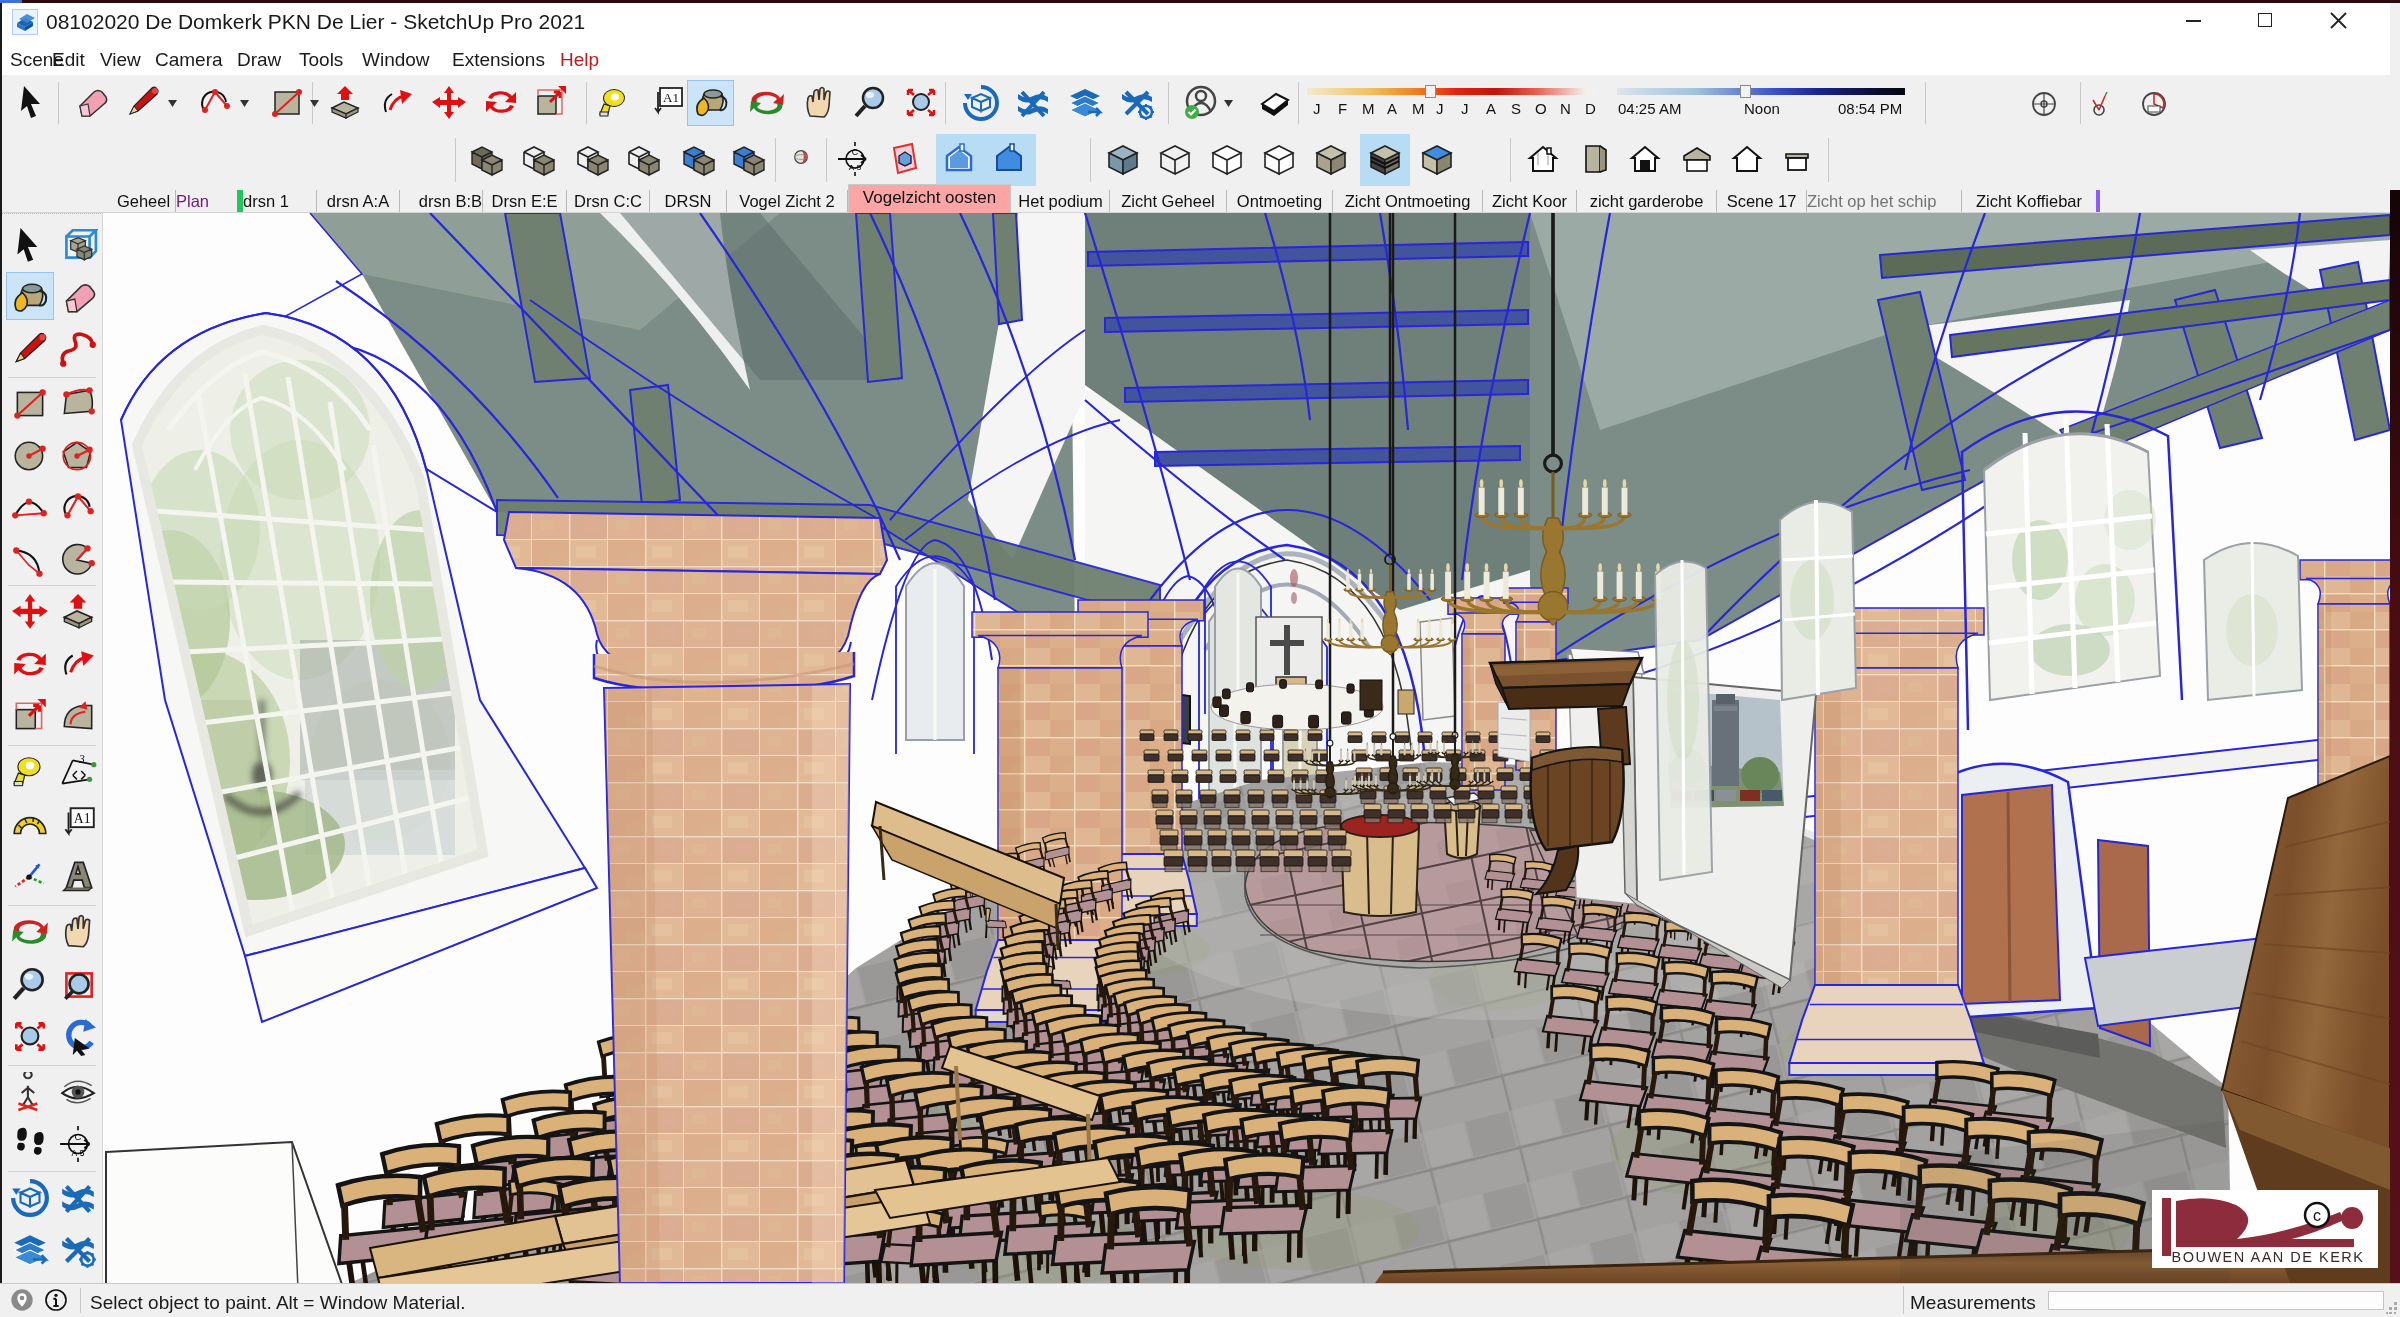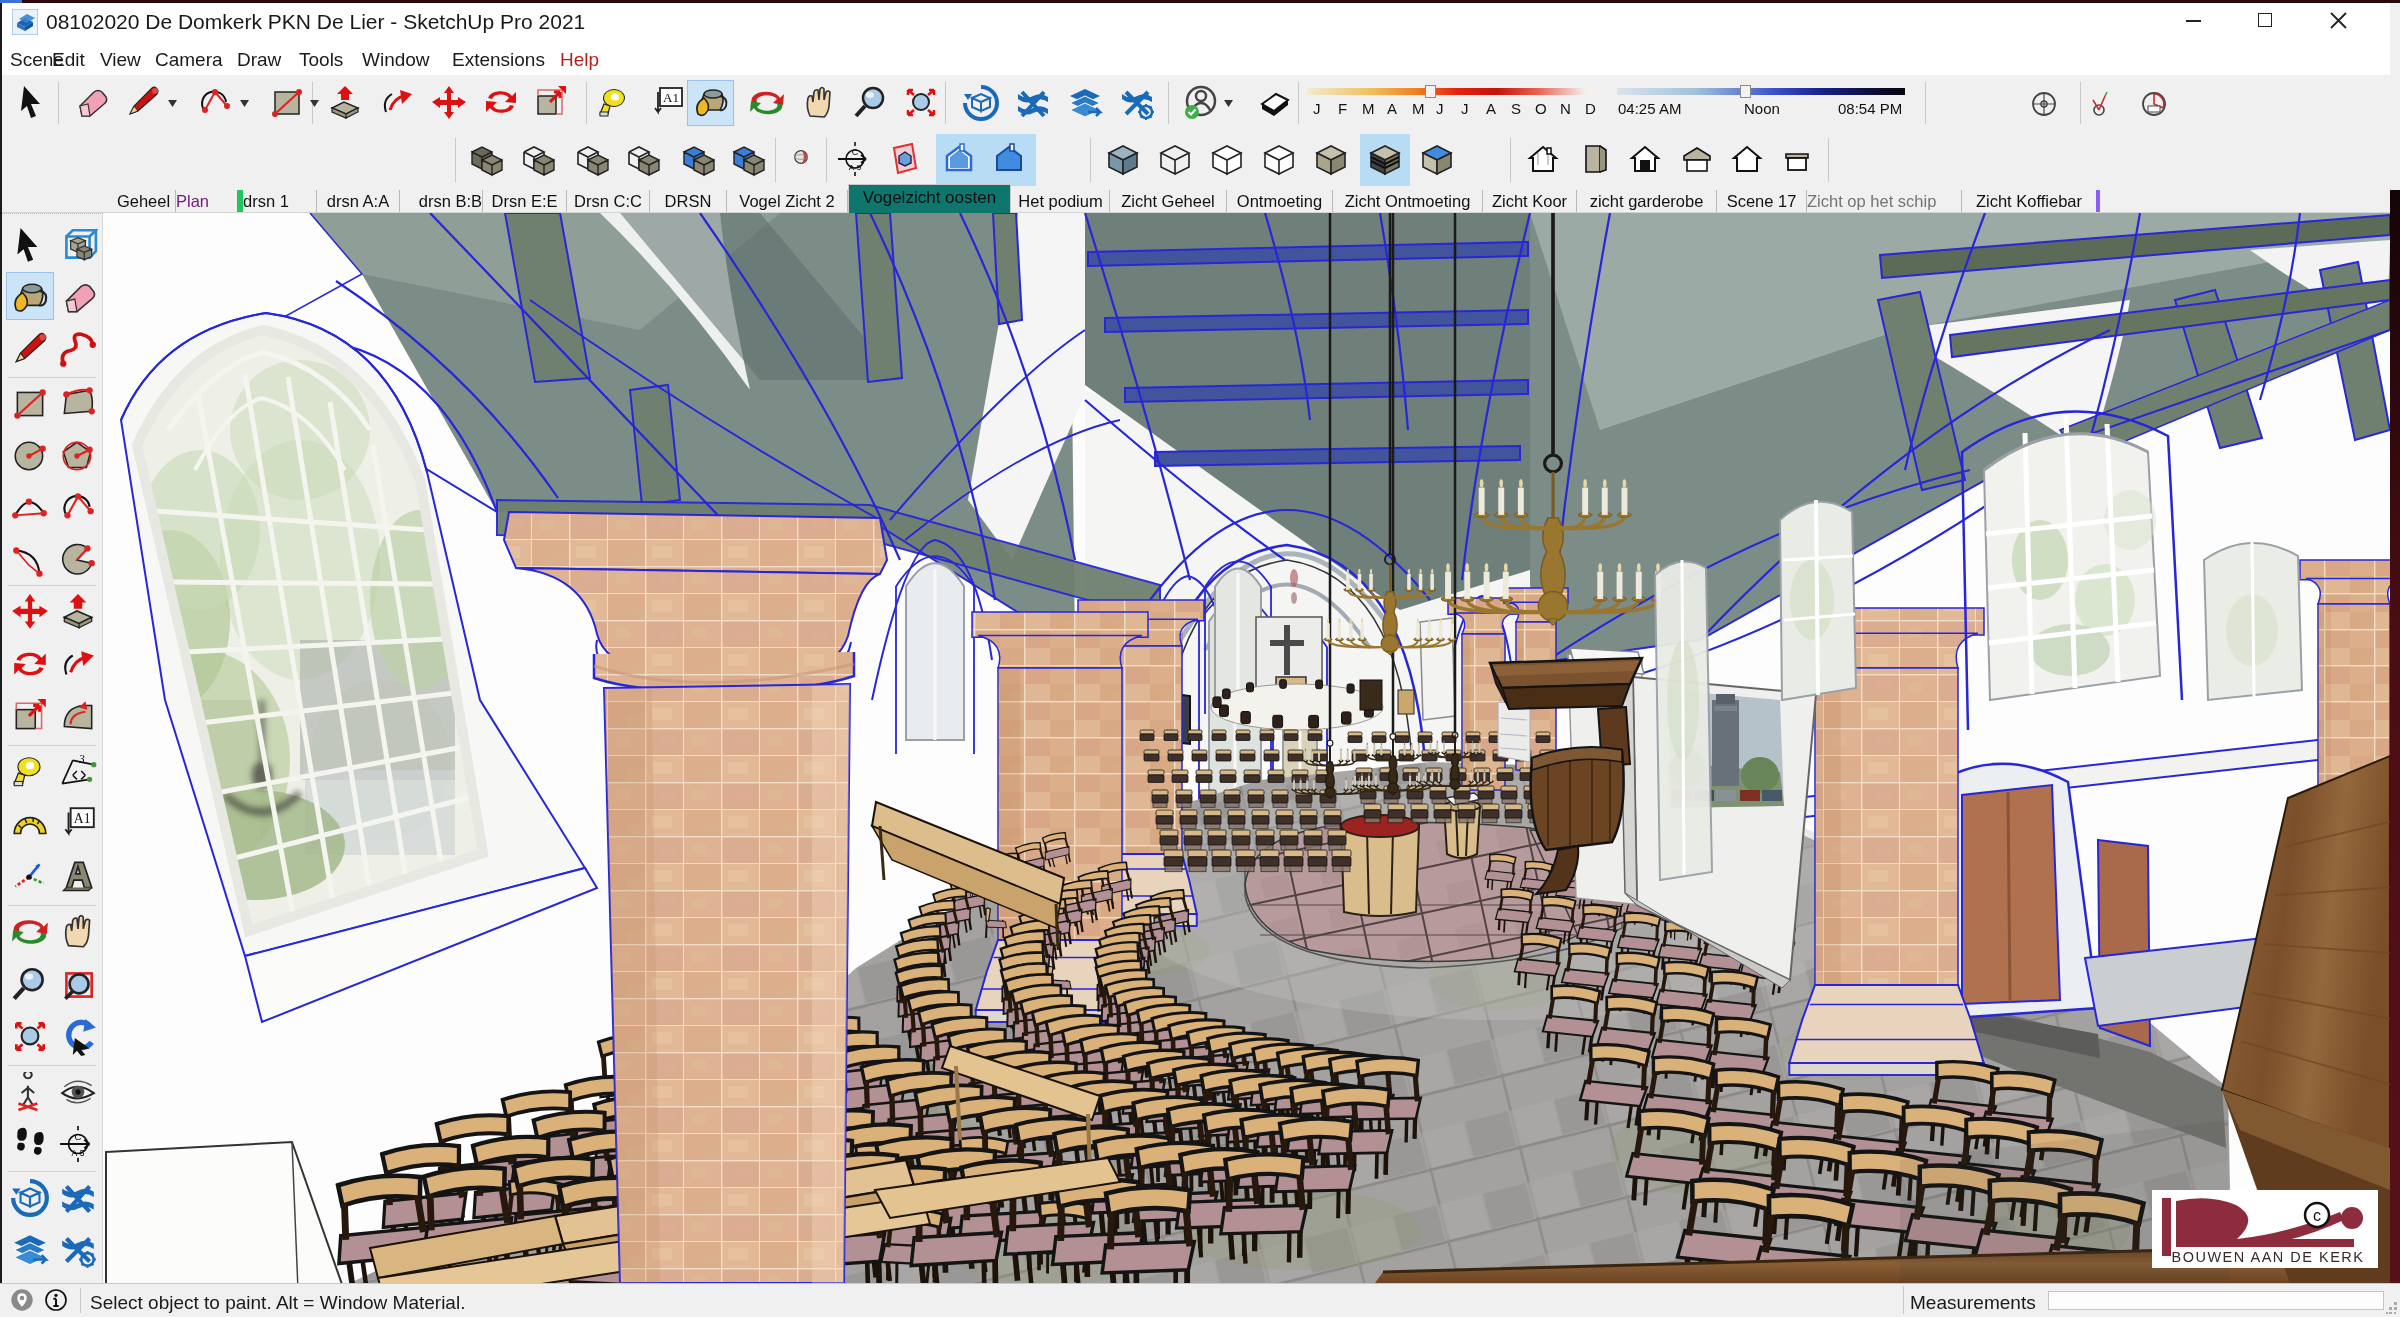--- a/index.html
+++ b/index.html
@@ -1763,21 +1763,21 @@
 <div style="position:absolute;left:727px;top:190px;width:121px;height:22px;border-right:1px solid #b9b9b9;font:16.5px/22px 'Liberation Sans',sans-serif;color:#111;text-align:center;overflow:hidden">Vogel Zicht 2</div>
 <div style="position:absolute;left:1012px;top:190px;width:98px;height:22px;border-right:1px solid #b9b9b9;font:16.5px/22px 'Liberation Sans',sans-serif;color:#111;text-align:center;overflow:hidden">Het podium</div>
 <div style="position:absolute;left:1110px;top:190px;width:117px;height:22px;border-right:1px solid #b9b9b9;font:16.5px/22px 'Liberation Sans',sans-serif;color:#111;text-align:center;overflow:hidden">Zicht Geheel</div>
 <div style="position:absolute;left:1227px;top:190px;width:106px;height:22px;border-right:1px solid #b9b9b9;font:16.5px/22px 'Liberation Sans',sans-serif;color:#111;text-align:center;overflow:hidden">Ontmoeting</div>
 <div style="position:absolute;left:1333px;top:190px;width:150px;height:22px;border-right:1px solid #b9b9b9;font:16.5px/22px 'Liberation Sans',sans-serif;color:#111;text-align:center;overflow:hidden">Zicht Ontmoeting</div>
 <div style="position:absolute;left:1483px;top:190px;width:94px;height:22px;border-right:1px solid #b9b9b9;font:16.5px/22px 'Liberation Sans',sans-serif;color:#111;text-align:center;overflow:hidden">Zicht Koor</div>
 <div style="position:absolute;left:1577px;top:190px;width:140px;height:22px;border-right:1px solid #b9b9b9;font:16.5px/22px 'Liberation Sans',sans-serif;color:#111;text-align:center;overflow:hidden">zicht garderobe</div>
 <div style="position:absolute;left:1717px;top:190px;width:90px;height:22px;border-right:1px solid #b9b9b9;font:16.5px/22px 'Liberation Sans',sans-serif;color:#111;text-align:center;overflow:hidden">Scene 17</div>
 <div style="position:absolute;left:1807px;top:190px;width:155px;height:22px;border-right:1px solid #b9b9b9;font:16.5px/22px 'Liberation Sans',sans-serif;color:#737373;text-align:left;overflow:hidden">Zicht op het schip</div>
 <div style="position:absolute;left:1962px;top:190px;width:138px;height:22px;border-right:4px solid #8b5cf6;font:16.5px/22px 'Liberation Sans',sans-serif;color:#111;text-align:center;overflow:hidden">Zicht Koffiebar</div>
-<div style="position:absolute;left:848px;top:184px;width:163px;height:29px;background:#0f766e;border:1px solid #c9c9c9;border-bottom:none;font:17px/26px 'Liberation Sans',sans-serif;color:#111;text-align:center;z-index:3">Vogelzicht oosten</div>
+<div style="position:absolute;left:848px;top:184px;width:163px;height:29px;background:#fca5a5;border:1px solid #c9c9c9;border-bottom:none;font:17px/26px 'Liberation Sans',sans-serif;color:#111;text-align:center;z-index:3">Vogelzicht oosten</div>
 <div style="position:absolute;left:2px;top:213px;width:101px;height:1070px;background:#f0f0f0;border-right:1px solid #d9d9d9;border-top:1px dotted #bbb"></div>
 <div style="position:absolute;left:6px;top:272px;width:48px;height:48px;background:#cce4f7;border:1px solid #9ac1e8"></div>
 <svg style="position:absolute;left:10px;top:226px" width="40" height="40" viewBox="0 0 38 38">
     <use href="#i-cursor"></use>
   </svg>
 <svg style="position:absolute;left:58px;top:226px" width="40" height="40" viewBox="0 0 38 38">
     <use href="#i-compcube"></use>
   </svg>
 <svg style="position:absolute;left:10px;top:278px" width="40" height="40" viewBox="0 0 38 38">
     <use href="#i-paint"></use>

